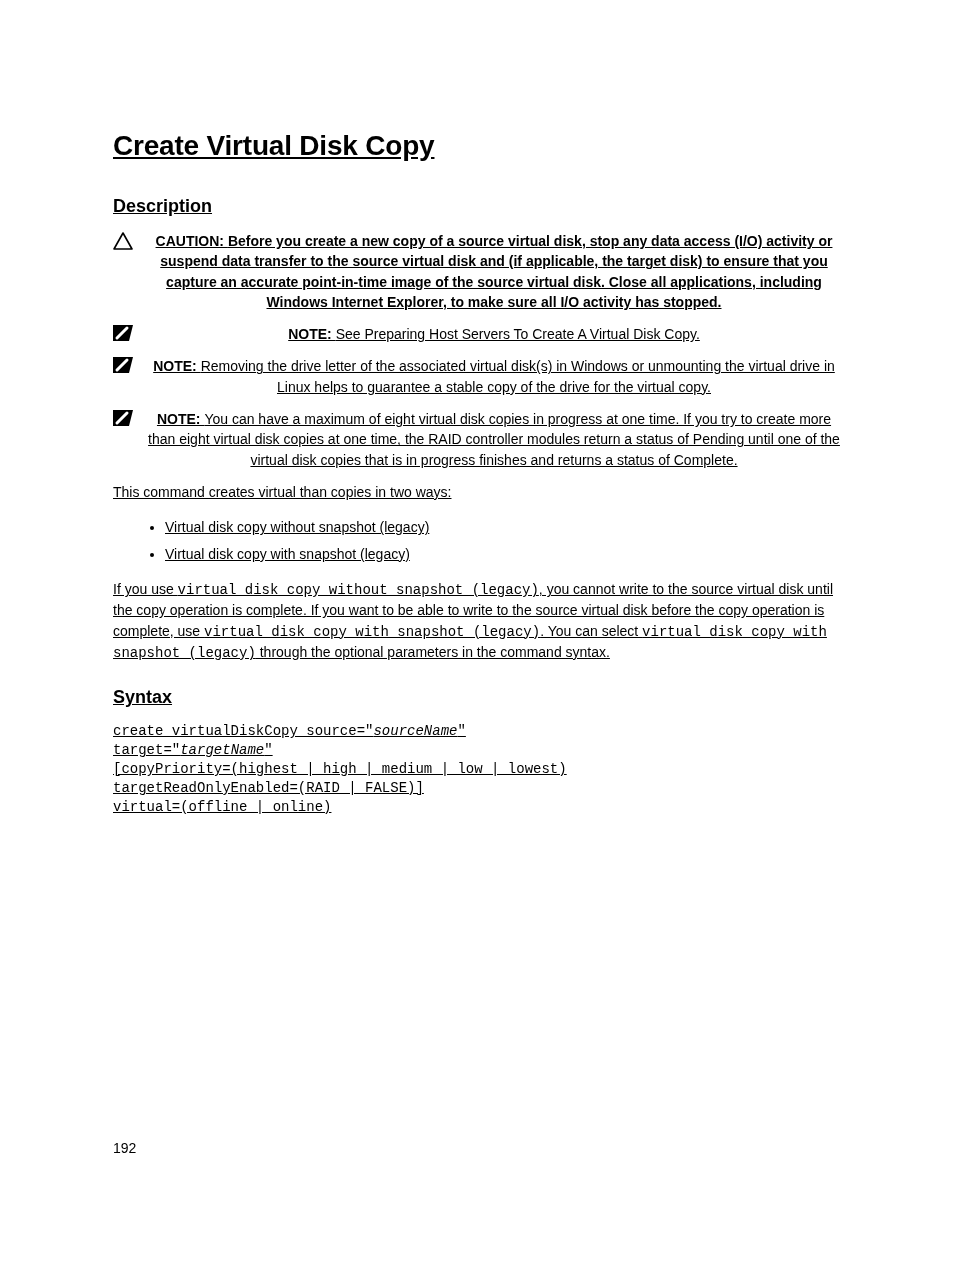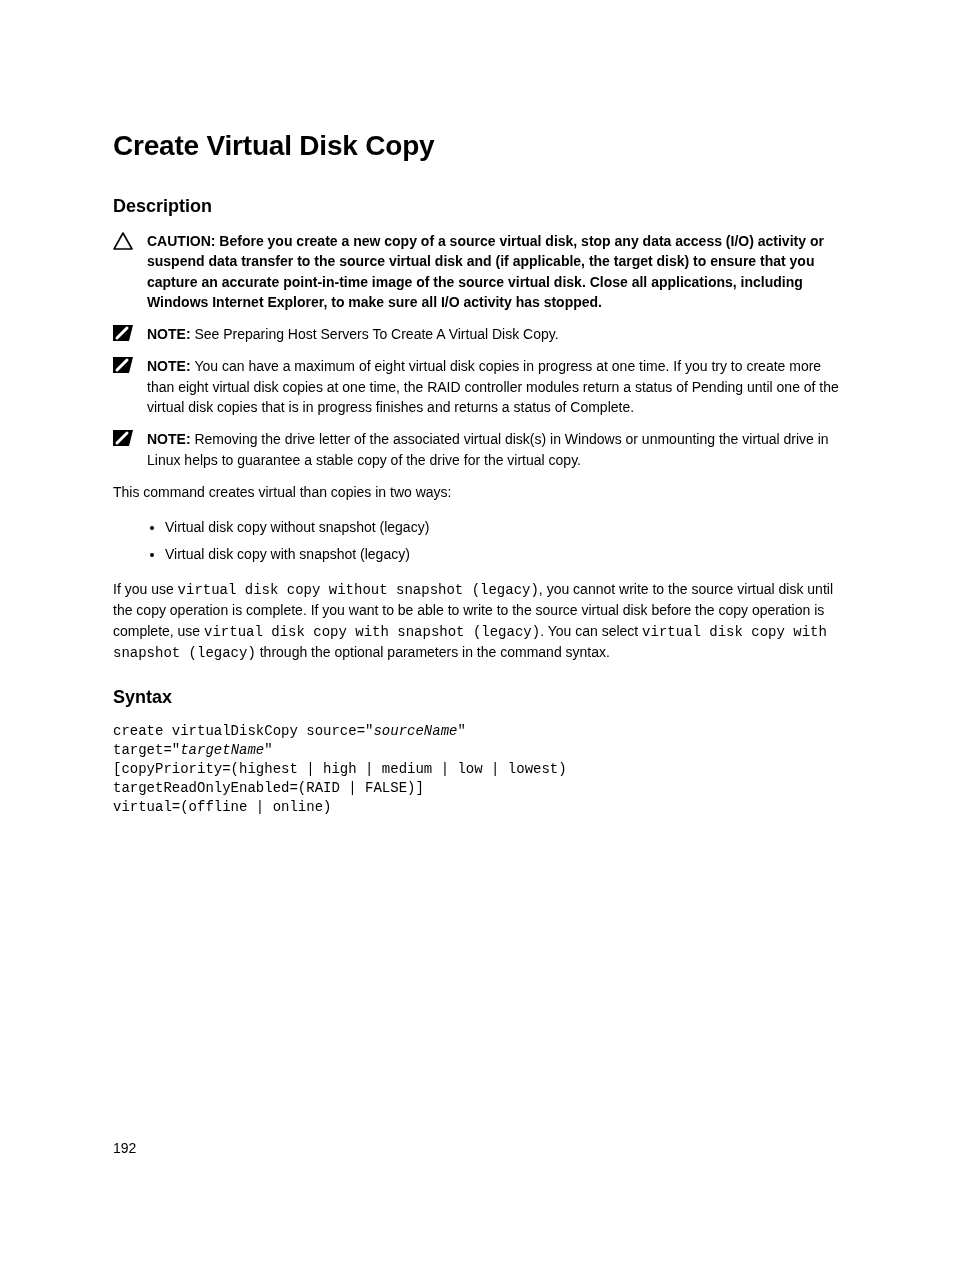--- a/index.html
+++ b/index.html
@@ -7,20 +7,21 @@
     body {
       font-family: Arial, Helvetica, sans-serif;
       color: #000;
       position: relative;
     }
     .page {
       position: absolute;
       left: 113px;
       top: 130px;
       width: 728px;
+      text-decoration: underline;
     }
     h1.page-title {
       font-size: 28px;
       font-weight: 700;
       font-stretch: condensed;
       letter-spacing: -0.2px;
       margin-bottom: 34px;
       font-family: "Arial Narrow", Arial, sans-serif;
     }
     h2.section {
@@ -32,20 +33,21 @@
     p.body {
       font-size: 14px;
       line-height: 1.45;
       margin-bottom: 14px;
     }
     .callout {
       display: flex;
       align-items: flex-start;
       gap: 14px;
       margin-bottom: 12px;
+      text-align: center;
     }
     .callout .icon-col { flex: 0 0 20px; padding-top: 1px; }
     .callout .text-col { flex: 1; font-size: 14px; line-height: 1.45; }
     .callout .label { font-weight: 700; }
     .caution-text { font-weight: 700; }
     svg.caution-icon { display:block; }
     svg.note-icon { display:block; }
     ul.bullets {
       list-style: disc;
       margin-left: 52px;
@@ -111,33 +113,33 @@
   </div>
 
   <div class="callout">
     <div class="icon-col">
       <svg class="note-icon" width="20" height="16" viewBox="0 0 20 16">
         <polygon points="0,0 20,0 16,16 0,16" fill="#000"></polygon>
         <line x1="14" y1="3" x2="4" y2="13" stroke="#fff" stroke-width="3" stroke-linecap="round"></line>
       </svg>
     </div>
     <div class="text-col">
-      <span class="label">NOTE: </span><span>You can have a maximum of eight virtual disk copies in progress at one time. If you try to create more than eight virtual disk copies at one time, the RAID controller modules return a status of Pending until one of the virtual disk copies that is in progress finishes and returns a status of Complete.</span>
+      <span class="label">NOTE: </span><span>Removing the drive letter of the associated virtual disk(s) in Windows or unmounting the virtual drive in Linux helps to guarantee a stable copy of the drive for the virtual copy.</span>
     </div>
   </div>
 
   <div class="callout">
     <div class="icon-col">
       <svg class="note-icon" width="20" height="16" viewBox="0 0 20 16">
         <polygon points="0,0 20,0 16,16 0,16" fill="#000"></polygon>
         <line x1="14" y1="3" x2="4" y2="13" stroke="#fff" stroke-width="3" stroke-linecap="round"></line>
       </svg>
     </div>
     <div class="text-col">
-      <span class="label">NOTE: </span><span>Removing the drive letter of the associated virtual disk(s) in Windows or unmounting the virtual drive in Linux helps to guarantee a stable copy of the drive for the virtual copy.</span>
+      <span class="label">NOTE: </span><span>You can have a maximum of eight virtual disk copies in progress at one time. If you try to create more than eight virtual disk copies at one time, the RAID controller modules return a status of Pending until one of the virtual disk copies that is in progress finishes and returns a status of Complete.</span>
     </div>
   </div>
 
   <p class="body">This command creates virtual than copies in two ways:</p>
 
   <ul class="bullets">
     <li>Virtual disk copy without snapshot (legacy)</li>
     <li>Virtual disk copy with snapshot (legacy)</li>
   </ul>
 

